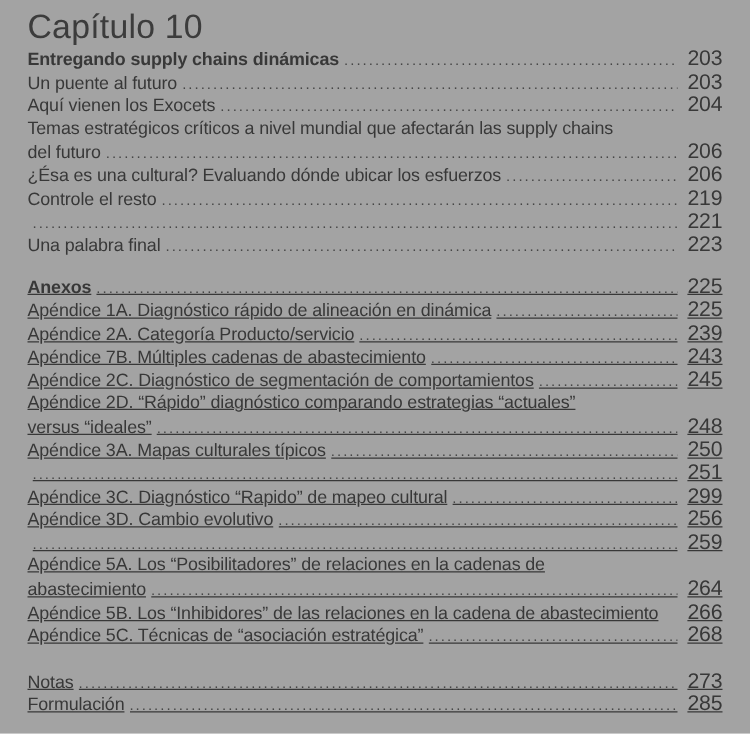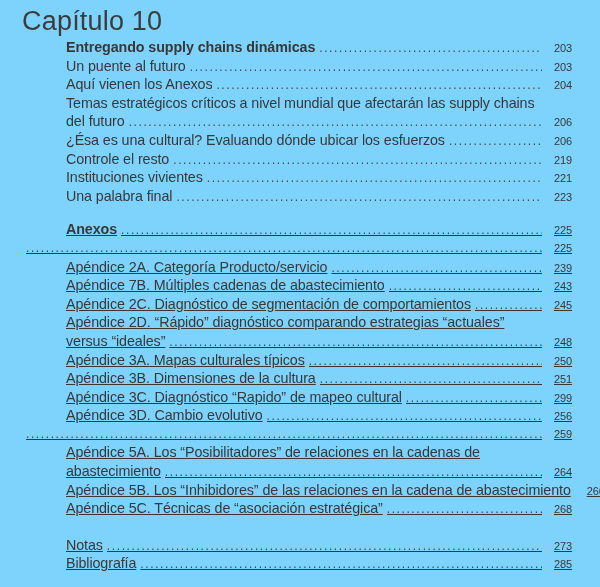--- a/index.html
+++ b/index.html
@@ -5,21 +5,21 @@
   html, body {
     margin: 0;
     padding: 0;
     background: #ffffff;
   }
   .page {
     position: relative;
     width: 600px;
     height: 587px;
     box-sizing: border-box;
-    background: #7dd3fc;
+    background: #a3a3a3;
     color: #383838;
     font-family: "Liberation Sans", sans-serif;
     padding: 6px 22px 0 22px;
     overflow: hidden;
   }
   .chapter-heading {
     font-size: 27px;
     font-weight: 300;
     line-height: 30px;
     margin: 0 0 2px 0;
@@ -30,58 +30,58 @@
   .toc-section:last-of-type { margin-top: 18px; }
   .toc-row {
     display: flex;
     align-items: baseline;
     height: 18.6px;
     line-height: 18.6px;
     font-size: 14.3px;
     white-space: nowrap;
     letter-spacing: -0.1px;
   }
-  .entry-text { flex: 0 0 auto; margin-left: 44px; }
+  .entry-text { flex: 0 0 auto; }
   .entry-text.bold { font-weight: 700; }
   .leader {
     flex: 1 1 auto;
     overflow: hidden;
     white-space: nowrap;
     font-size: 12px;
     letter-spacing: 1.6px;
     color: #464646;
     margin: 0 6px 0 4px;
     min-width: 0;
   }
   .page-num {
     flex: 0 0 auto;
     width: 30px;
-    text-align: center;
-    font-size: 11px;
+    text-align: right;
+    font-size: 17px;
   }
 </style>
 </head>
 <body>
 
 <div class="page">
   <div>
       <div class="toc-section">
         <div class="chapter-heading">Capítulo 10</div>
         <div class="toc-row">
           <span class="entry-text bold">Entregando supply chains dinámicas</span>
           <span class="leader">............................................................................................................................................................................................................................</span>
           <span class="page-num">203</span>
         </div>
         <div class="toc-row">
           <span class="entry-text">Un puente al futuro</span>
           <span class="leader">............................................................................................................................................................................................................................</span>
           <span class="page-num">203</span>
         </div>
         <div class="toc-row">
-          <span class="entry-text">Aquí vienen los Anexos</span>
+          <span class="entry-text">Aquí vienen los Exocets</span>
           <span class="leader">............................................................................................................................................................................................................................</span>
           <span class="page-num">204</span>
         </div>
         <div class="toc-row">
           <span class="entry-text">Temas estratégicos críticos a nivel mundial que afectarán las supply chains</span>
         </div>
         <div class="toc-row">
           <span class="entry-text">del futuro</span>
           <span class="leader">............................................................................................................................................................................................................................</span>
           <span class="page-num">206</span>
@@ -90,37 +90,37 @@
           <span class="entry-text">¿Ésa es una cultural? Evaluando dónde ubicar los esfuerzos</span>
           <span class="leader">............................................................................................................................................................................................................................</span>
           <span class="page-num">206</span>
         </div>
         <div class="toc-row">
           <span class="entry-text">Controle el resto</span>
           <span class="leader">............................................................................................................................................................................................................................</span>
           <span class="page-num">219</span>
         </div>
         <div class="toc-row">
-          <span class="entry-text">Instituciones vivientes</span>
           <span class="leader">............................................................................................................................................................................................................................</span>
           <span class="page-num">221</span>
         </div>
         <div class="toc-row">
           <span class="entry-text">Una palabra final</span>
           <span class="leader">............................................................................................................................................................................................................................</span>
           <span class="page-num">223</span>
         </div>
       </div>
       <div class="toc-section">
         <div class="toc-row">
           <span class="entry-text bold">Anexos</span>
           <span class="leader">............................................................................................................................................................................................................................</span>
           <span class="page-num">225</span>
         </div>
         <div class="toc-row">
+          <span class="entry-text">Apéndice 1A. Diagnóstico rápido de alineación en dinámica</span>
           <span class="leader">............................................................................................................................................................................................................................</span>
           <span class="page-num">225</span>
         </div>
         <div class="toc-row">
           <span class="entry-text">Apéndice 2A. Categoría Producto/servicio</span>
           <span class="leader">............................................................................................................................................................................................................................</span>
           <span class="page-num">239</span>
         </div>
         <div class="toc-row">
           <span class="entry-text">Apéndice 7B. Múltiples cadenas de abastecimiento</span>
@@ -139,21 +139,20 @@
           <span class="entry-text">versus “ideales”</span>
           <span class="leader">............................................................................................................................................................................................................................</span>
           <span class="page-num">248</span>
         </div>
         <div class="toc-row">
           <span class="entry-text">Apéndice 3A. Mapas culturales típicos</span>
           <span class="leader">............................................................................................................................................................................................................................</span>
           <span class="page-num">250</span>
         </div>
         <div class="toc-row">
-          <span class="entry-text">Apéndice 3B. Dimensiones de la cultura</span>
           <span class="leader">............................................................................................................................................................................................................................</span>
           <span class="page-num">251</span>
         </div>
         <div class="toc-row">
           <span class="entry-text">Apéndice 3C. Diagnóstico “Rapido” de mapeo cultural</span>
           <span class="leader">............................................................................................................................................................................................................................</span>
           <span class="page-num">299</span>
         </div>
         <div class="toc-row">
           <span class="entry-text">Apéndice 3D. Cambio evolutivo</span>
@@ -183,19 +182,19 @@
           <span class="page-num">268</span>
         </div>
       </div>
       <div class="toc-section">
         <div class="toc-row">
           <span class="entry-text">Notas</span>
           <span class="leader">............................................................................................................................................................................................................................</span>
           <span class="page-num">273</span>
         </div>
         <div class="toc-row">
-          <span class="entry-text">Bibliografía</span>
+          <span class="entry-text">Formulación</span>
           <span class="leader">............................................................................................................................................................................................................................</span>
           <span class="page-num">285</span>
         </div>
       </div>
     </div>
 </div>
 
 </body></html>

